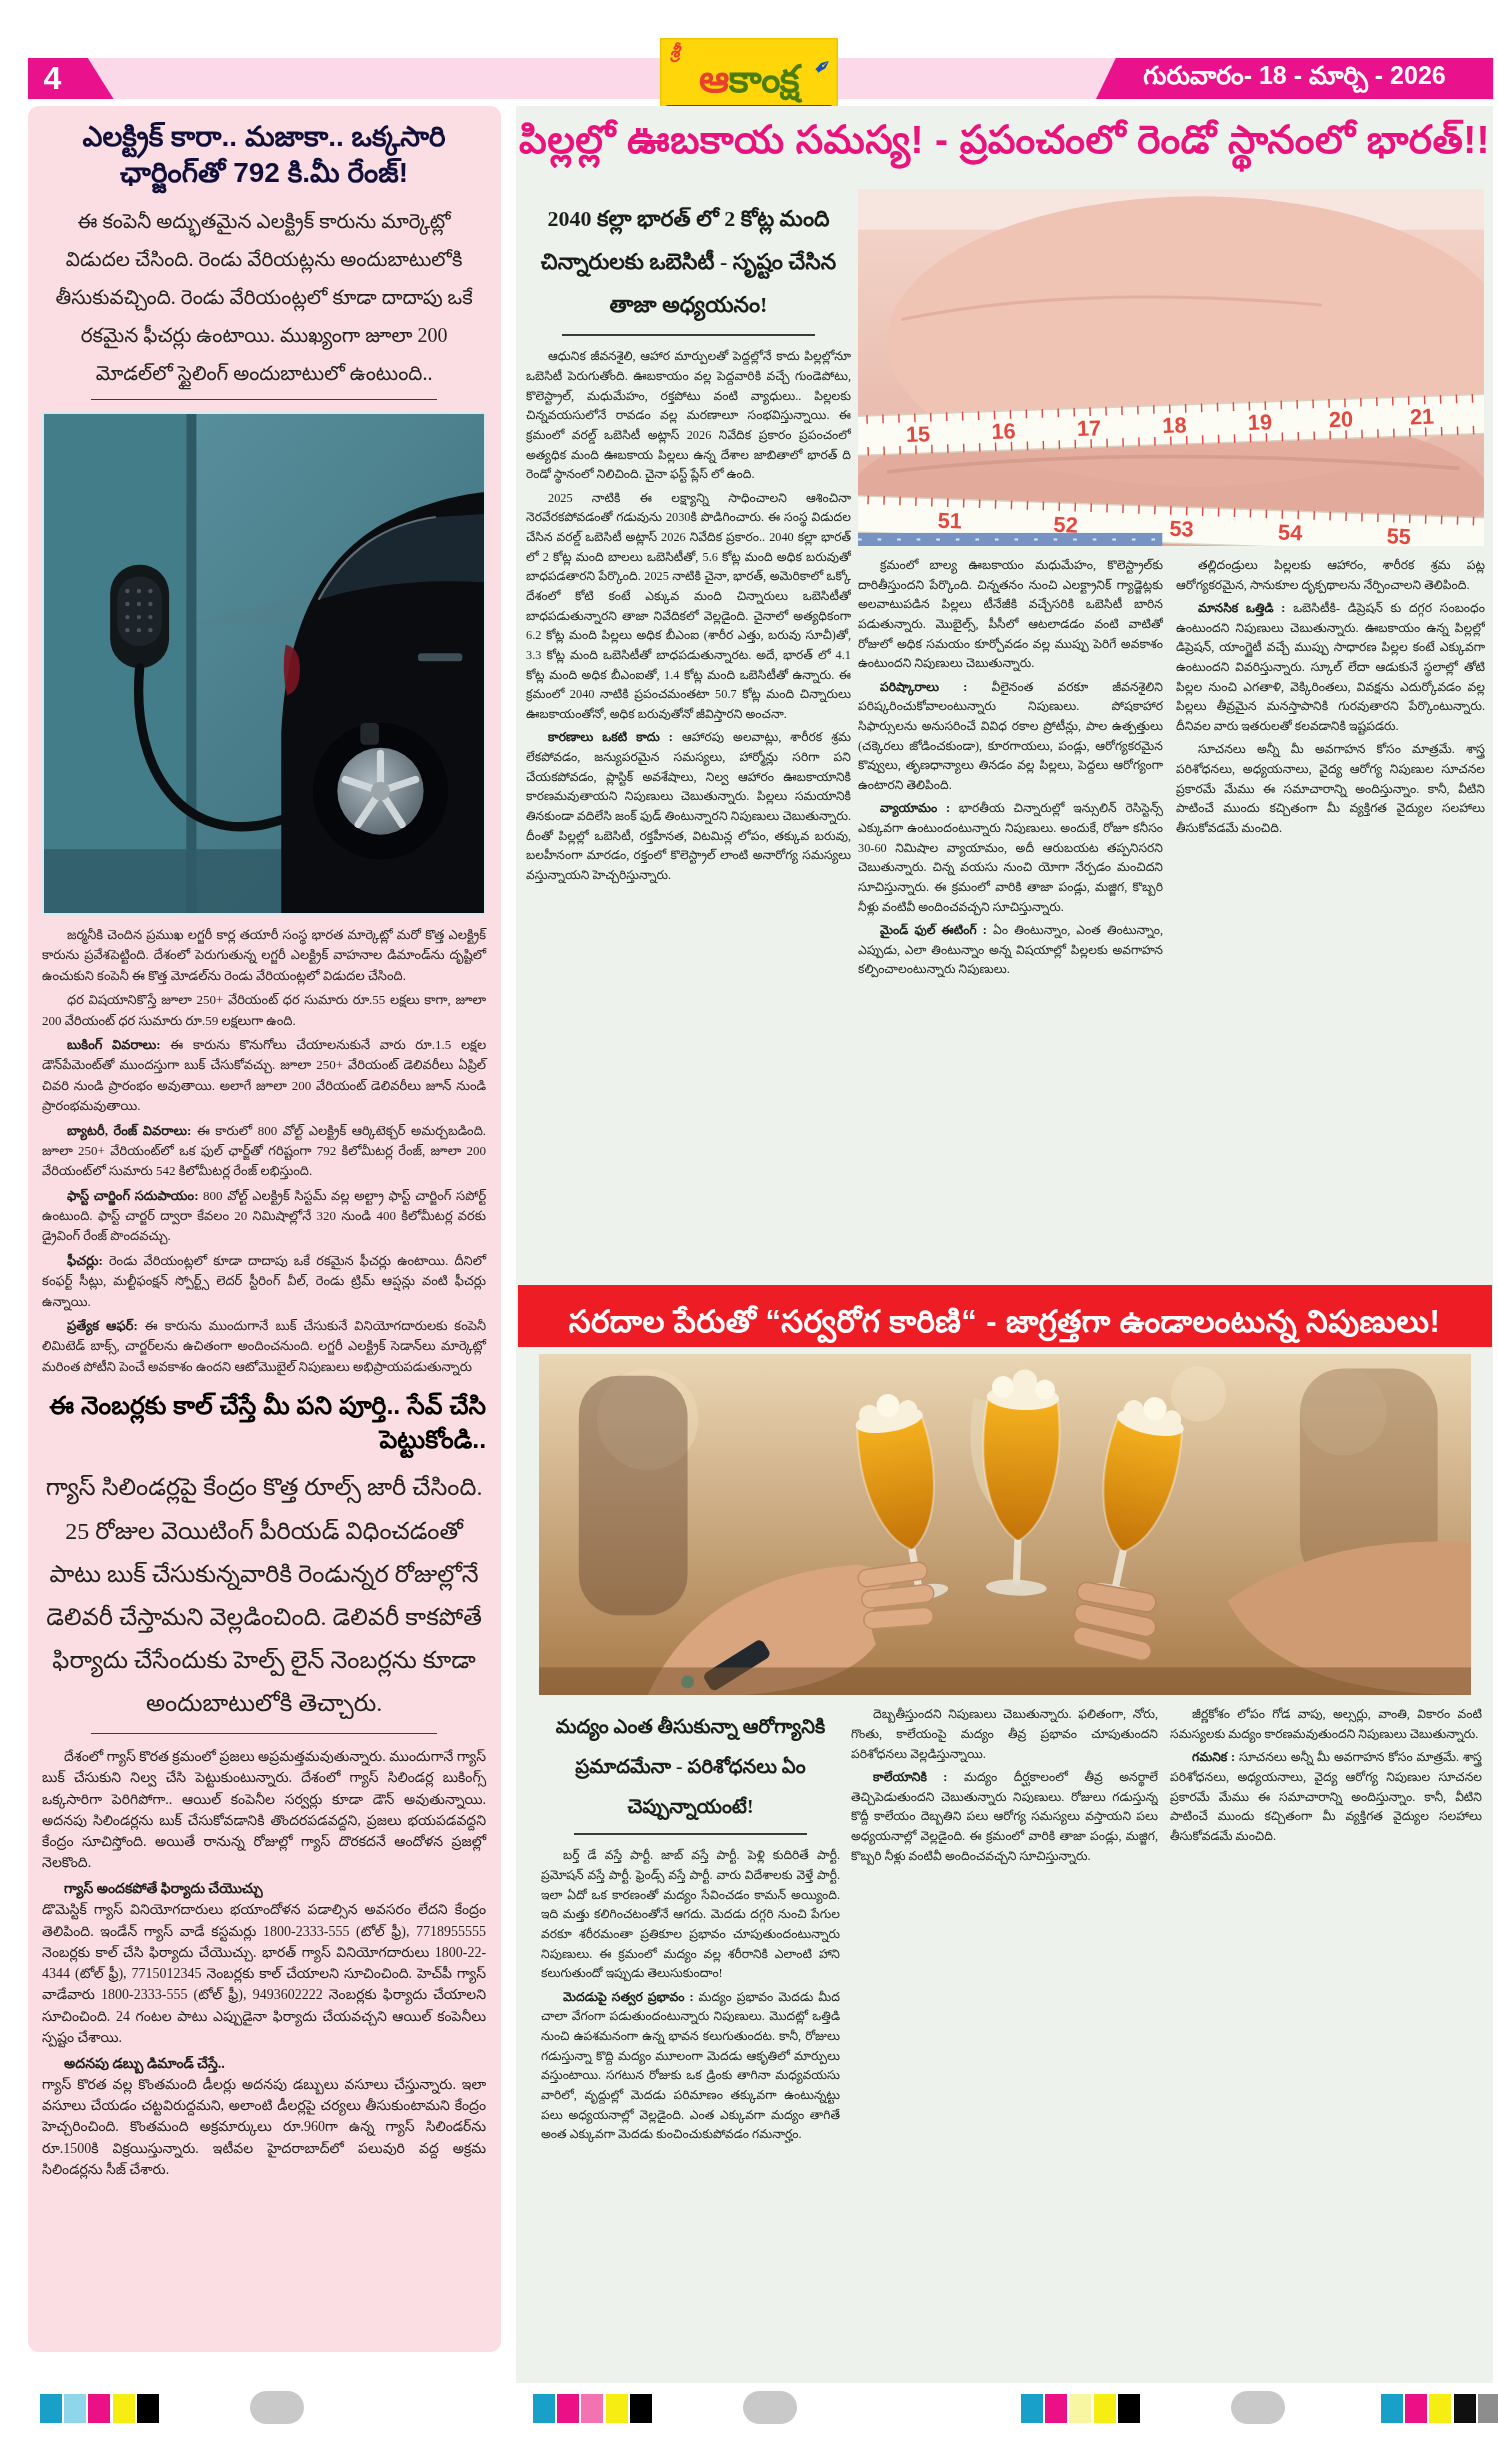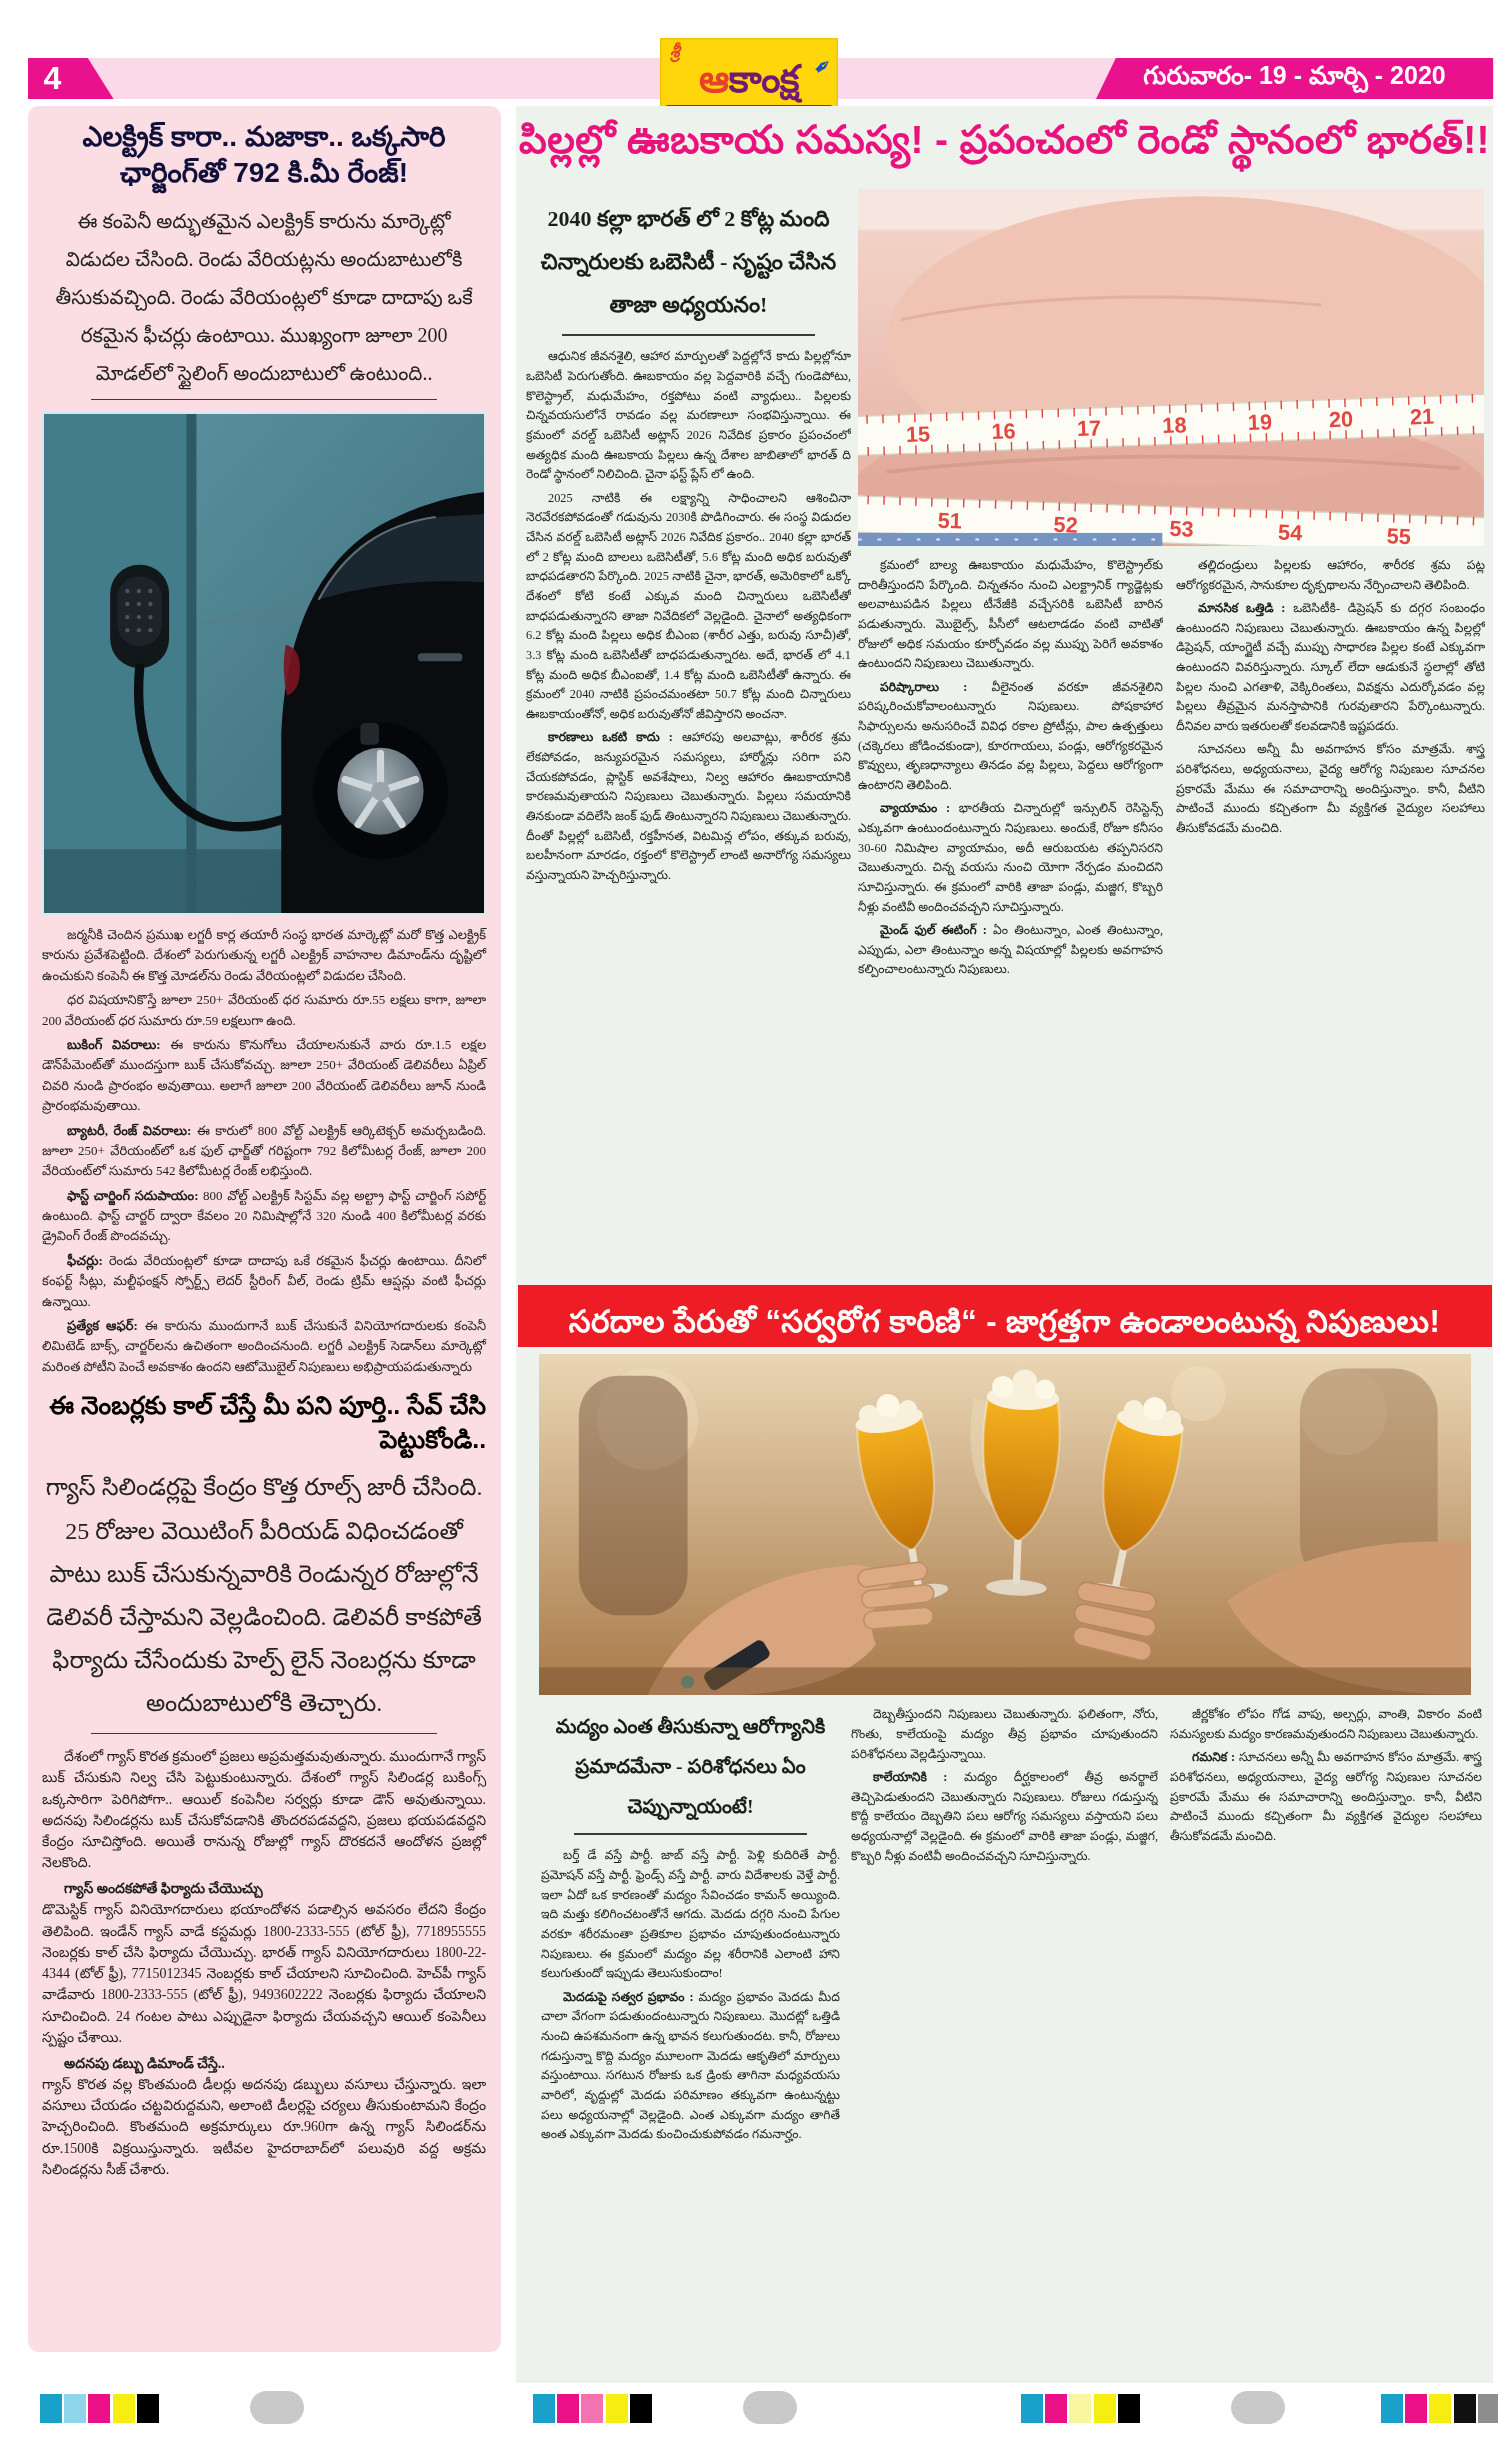--- a/index.html
+++ b/index.html
@@ -11,21 +11,21 @@
          clip-path:polygon(0 0,70% 0,100% 100%,0 100%);color:#fff;
          font:bold 32px "Liberation Sans",sans-serif;display:flex;align-items:center;padding-left:16px;box-sizing:border-box;}
   .datebox{position:absolute;left:1096px;top:58px;width:397px;height:41px;background:#ea118c;
          clip-path:polygon(5% 0,100% 0,100% 100%,0 100%);color:#fff;
          font:bold 25px "Liberation Sans",sans-serif;display:flex;align-items:center;justify-content:center;}
   .logo{position:absolute;left:660px;top:38px;width:178px;height:80px;background:#ffd60a;
         box-shadow:0 0 0 1.5px #f0c400 inset;}
   .logo .flourish{position:absolute;left:10px;top:2.9px;color:#e8402a;font:italic bold 17.4px "Liberation Serif",serif;}
   .logo .main{position:absolute;left:0;right:0;top:20px;text-align:center;
         font:bold 38px "Liberation Sans",sans-serif;letter-spacing:-0.7px;}
-  .logo .main .a{color:#e8402a;} .logo .main .rest{color:#701a75;}
+  .logo .main .a{color:#e8402a;} .logo .main .rest{color:#4d7c0f;}
   .logo .pen{position:absolute;right:5.8px;top:16px;color:#1553c0;font-size:22px;transform:rotate(-40deg);}
   .logo .strip{position:absolute;left:4.4px;right:4.4px;bottom:3.6px;height:9.4px;background:#1553c0;border-radius:5px;}
   
   .left-col{position:absolute;left:27.6px;top:106px;width:473px;height:2246px;background:#fbdee3;
             box-sizing:border-box;padding:10px 14.5px;overflow:hidden;border-radius:11px;}
   .ev-head{font:bold 28px "Liberation Sans",sans-serif;color:#10103a;text-align:center;line-height:1.3;margin:2.9px 0 10px;}
   .subhead{font-size:20px;line-height:1.9;text-align:center;color:#222;margin:0 2.9px;}
   .rule{height:1.5px;background:#3a3a3a;margin:7.3px auto 11.6px;width:78%;}
   .photo-frame{border:2.9px solid #d9e7ee;background:#35616c;height:499px;margin-bottom:10px;}
   .photo-frame svg{display:block;width:100%;height:100%;}
@@ -63,21 +63,21 @@
   .cb div{width:22px;height:29px;}
   .pill{position:absolute;top:2391px;width:54px;height:33px;background:#c9c9c9;border-radius:16.7px;}
 </style>
 </head>
 <body>
 
 <div class="page">
 
   <div class="hdr-band"></div>
   <div class="pgnum">4</div>
-  <div class="datebox">గురువారం- 19 - మార్చి - 2020</div>
+  <div class="datebox">గురువారం- 18 - మార్చి - 2026</div>
   <div class="logo">
     <span class="flourish">శ్రీ</span>
     <div class="main"><span class="a">ఆ</span><span class="rest">కాంక్ష</span></div>
     <span class="pen">✒</span>
     <div class="strip"></div>
   </div>
 
   <div class="left-col">
     <div class="ev-head">ఎలక్ట్రిక్ కారా.. మజాకా.. ఒక్కసారి ఛార్జింగ్‌తో 792 కి.మీ రేంజ్!</div>
     <div class="subhead">ఈ కంపెనీ అద్భుతమైన ఎలక్ట్రిక్ కారును మార్కెట్లో విడుదల చేసింది. రెండు వేరియట్లను అందుబాటులోకి తీసుకువచ్చింది. రెండు వేరియంట్లలో కూడా దాదాపు ఒకే రకమైన ఫీచర్లు ఉంటాయి. ముఖ్యంగా జూలా 200 మోడల్‌లో స్టైలింగ్ అందుబాటులో ఉంటుంది..</div>

